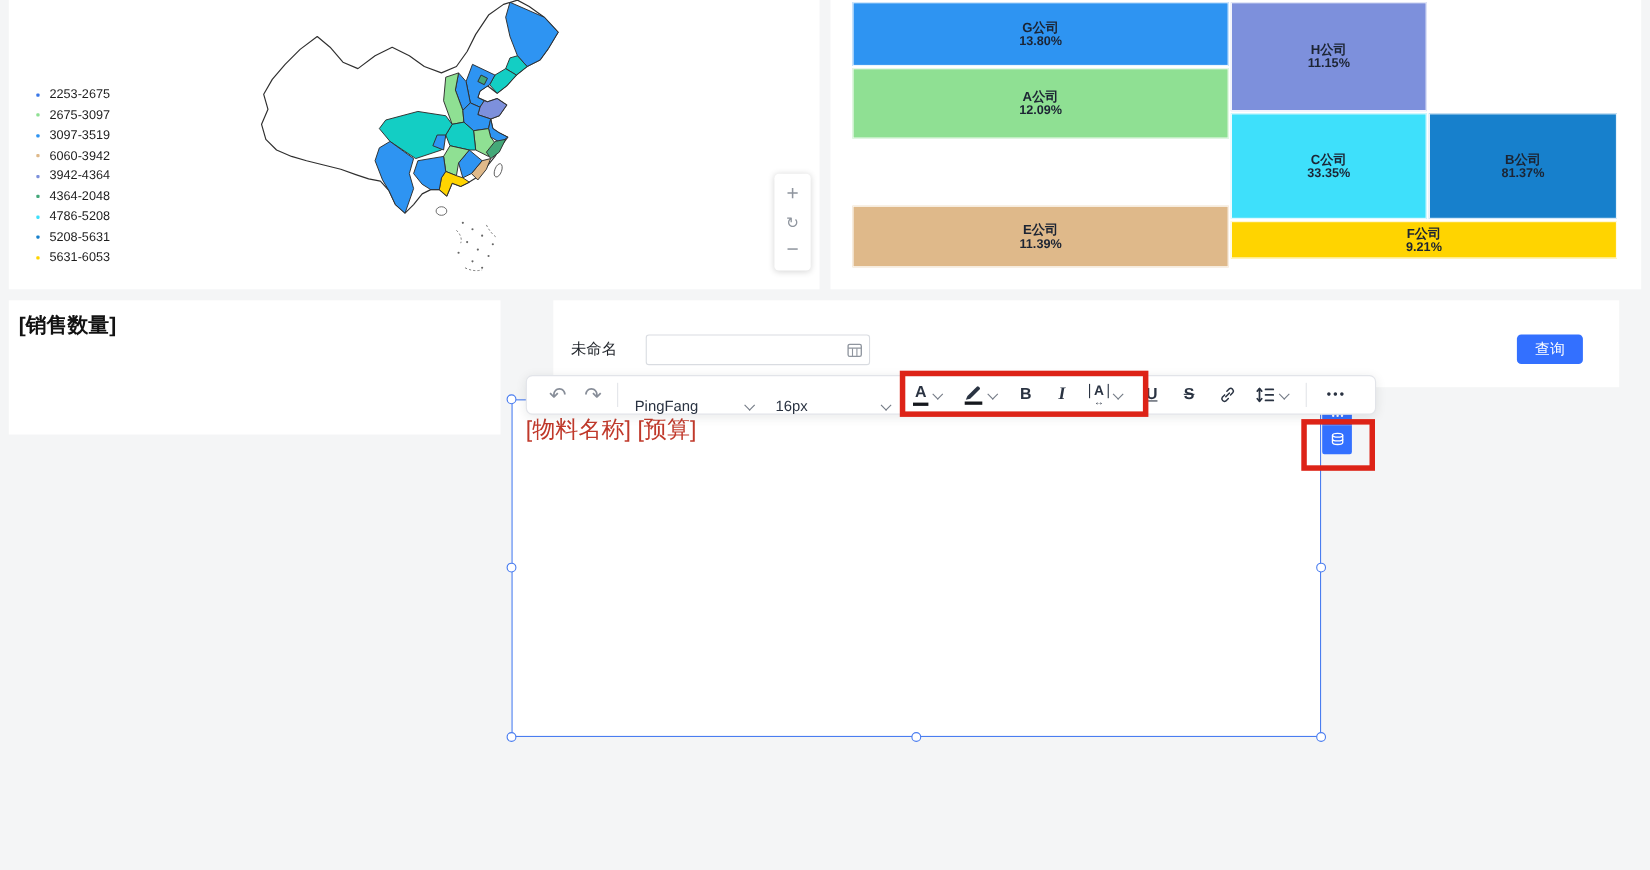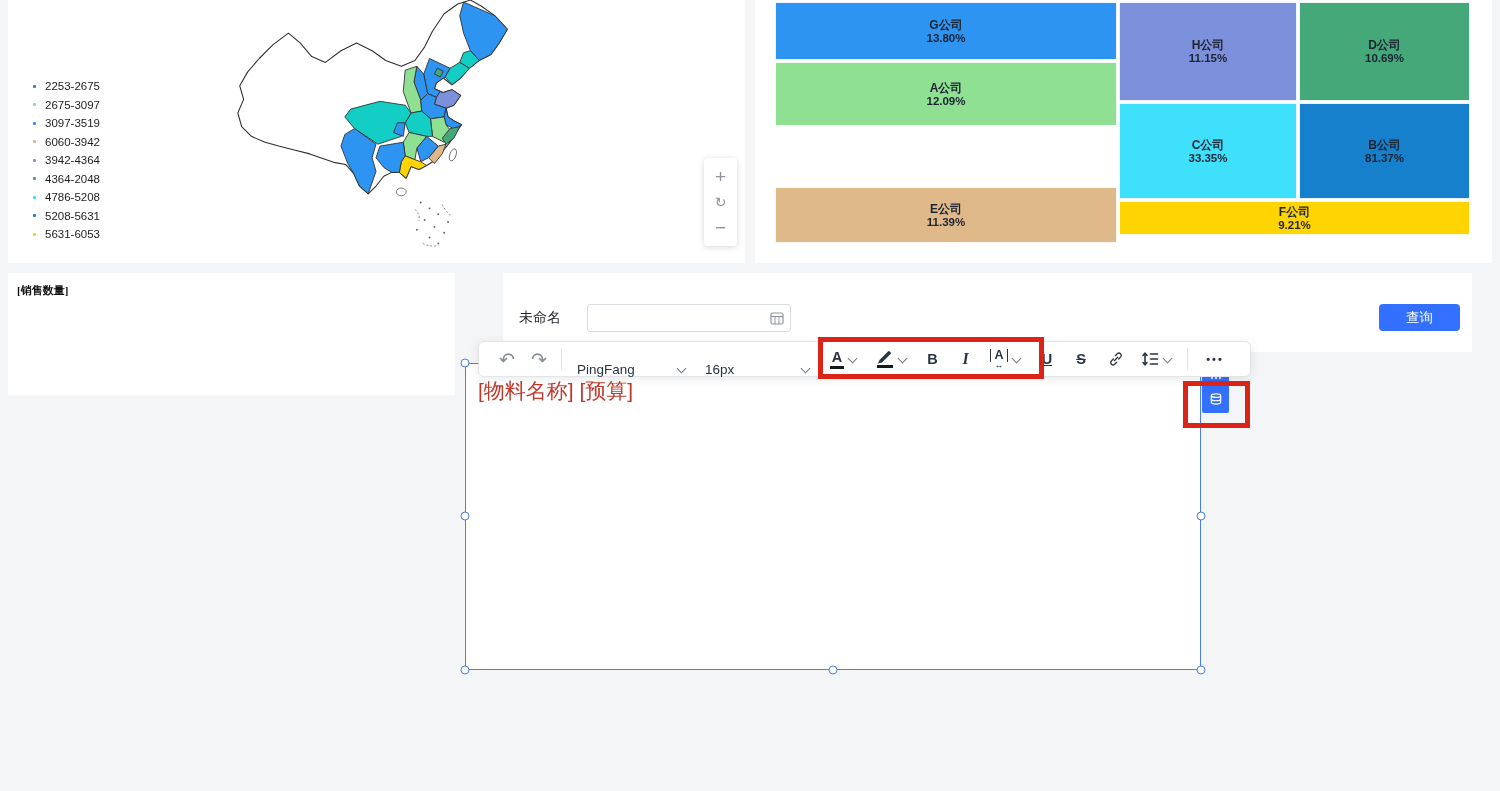--- a/index.html
+++ b/index.html
@@ -41,34 +41,34 @@
   .treemap { position:absolute; left:20px; top:2px; width:695px; height:241px; }
   .tm-block {
     position:absolute; display:flex; flex-direction:column; align-items:center;
     justify-content:center; text-align:center; color:#1c2433; cursor:pointer;
     border:1px solid rgba(255,255,255,.9);
   }
   .tm-name { font-size:12px; font-weight:600; line-height:14px; }
   .tm-pct  { font-size:11.5px; font-weight:600; line-height:13px; }
 
   
-  .sales-title { position:absolute; left:9px; top:10px; font-size:11px; font-weight:700; color:#121212;font-family:Liberation Serif, serif; }
+  .sales-title { position:absolute; left:9px; top:10px; font-size:19px; font-weight:700; color:#121212; }
 
   
   .q-row { position:absolute; left:519px; top:303px; height:30px; display:flex; align-items:center; }
   .q-label { font-size:14px; color:#1f2329; margin-right:26px; }
   .q-input-wrap { position:relative; }
   .q-input {
     width:204px; height:28px; border:1px solid #d9dce1; border-radius:3px;
     background:#fff; padding:0 26px 0 8px; font-size:13px; outline:none;
     font-family:inherit;
   }
   .q-cal { position:absolute; right:7px; top:7px; }
   .q-btn {
-    position:absolute; left:1379px; top:304px; width:81px; height:27px;
+    position:absolute; left:1379px; top:304px; width:60px; height:27px;
     border:none; border-radius:4px; color:#fff; font-size:13.5px; cursor:pointer;
     font-family:inherit;
   }
 
   
   .textbox {
     position:absolute; left:465px; top:363px; width:736px; height:307px;
     background:#fff; border:1.5px solid #4a7df0; z-index:10;
   }
   .textbox-content { padding:14px 12px; font-size:21px; line-height:25px; }
@@ -238,24 +238,20 @@
           <div class="tm-pct">11.39%</div>
         </div>
         <div class="tm-block" style="left: 344px; top: 0px; width: 178px; height: 99px; background: rgb(125, 144, 220);">
           <div class="tm-name">H公司</div>
           <div class="tm-pct">11.15%</div>
         </div>
         <div class="tm-block" style="left: 344px; top: 101px; width: 178px; height: 96px; background: rgb(62, 224, 251);">
           <div class="tm-name">C公司</div>
           <div class="tm-pct">33.35%</div>
         </div>
-        <div class="tm-block" style="left: 524px; top: 0px; width: 171px; height: 99px; background: rgb(68, 168, 120);">
-          <div class="tm-name">D公司</div>
-          <div class="tm-pct">10.69%</div>
-        </div>
         <div class="tm-block" style="left: 524px; top: 101px; width: 171px; height: 96px; background: rgb(23, 128, 204);">
           <div class="tm-name">B公司</div>
           <div class="tm-pct">81.37%</div>
         </div>
         <div class="tm-block" style="left: 344px; top: 199px; width: 351px; height: 34px; background: rgb(255, 212, 0);">
           <div class="tm-name">F公司</div>
           <div class="tm-pct">9.21%</div>
         </div>
       </div>
   </div>

